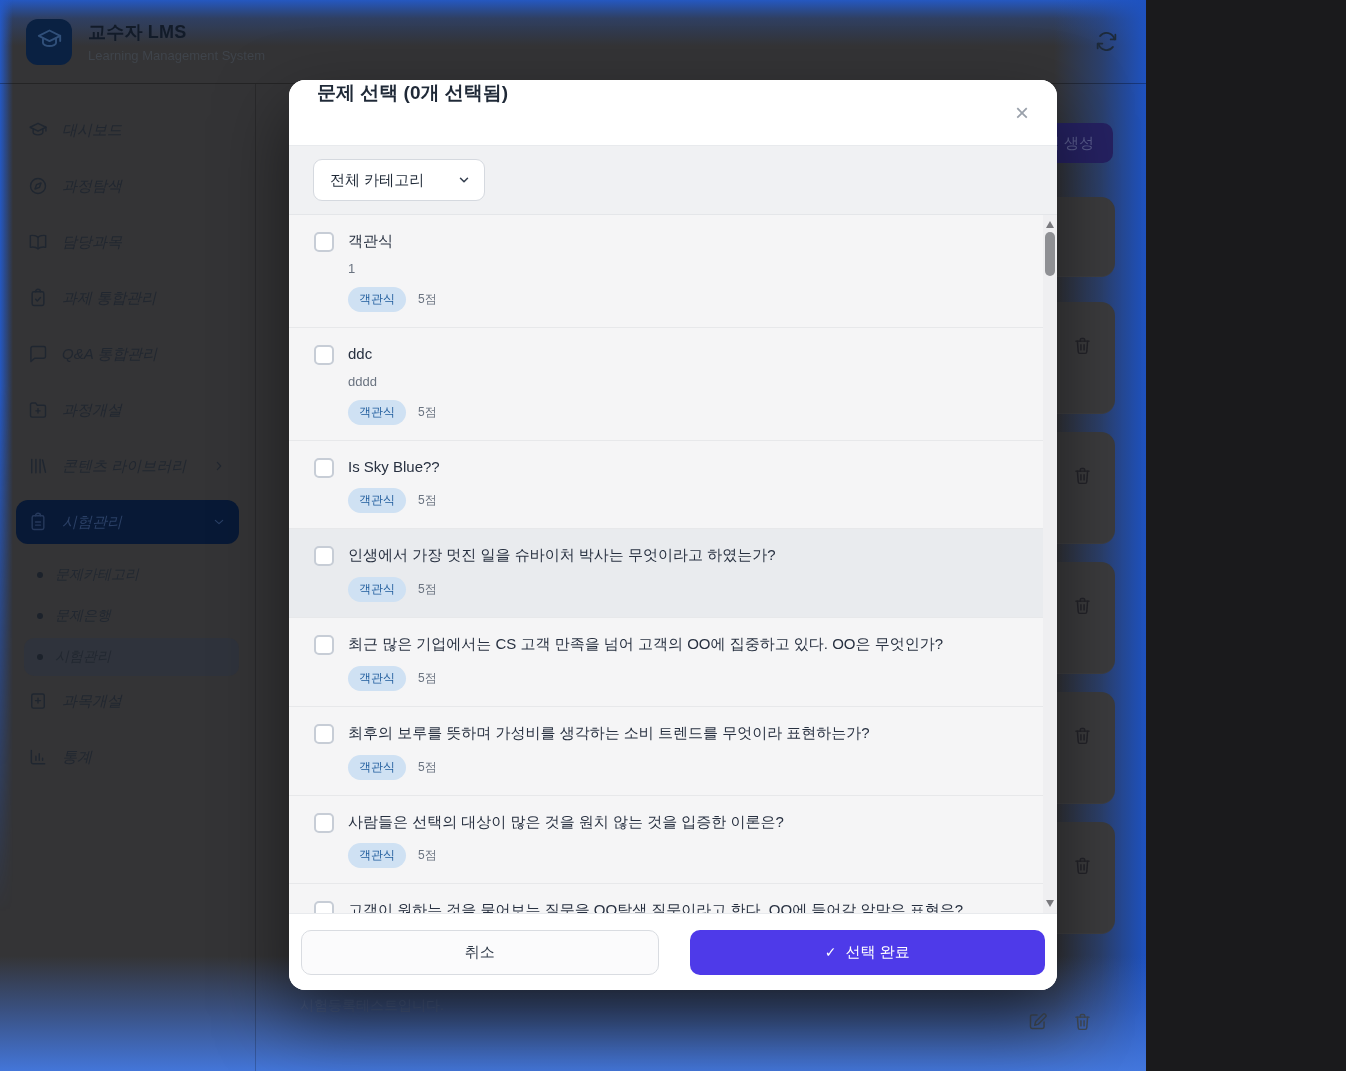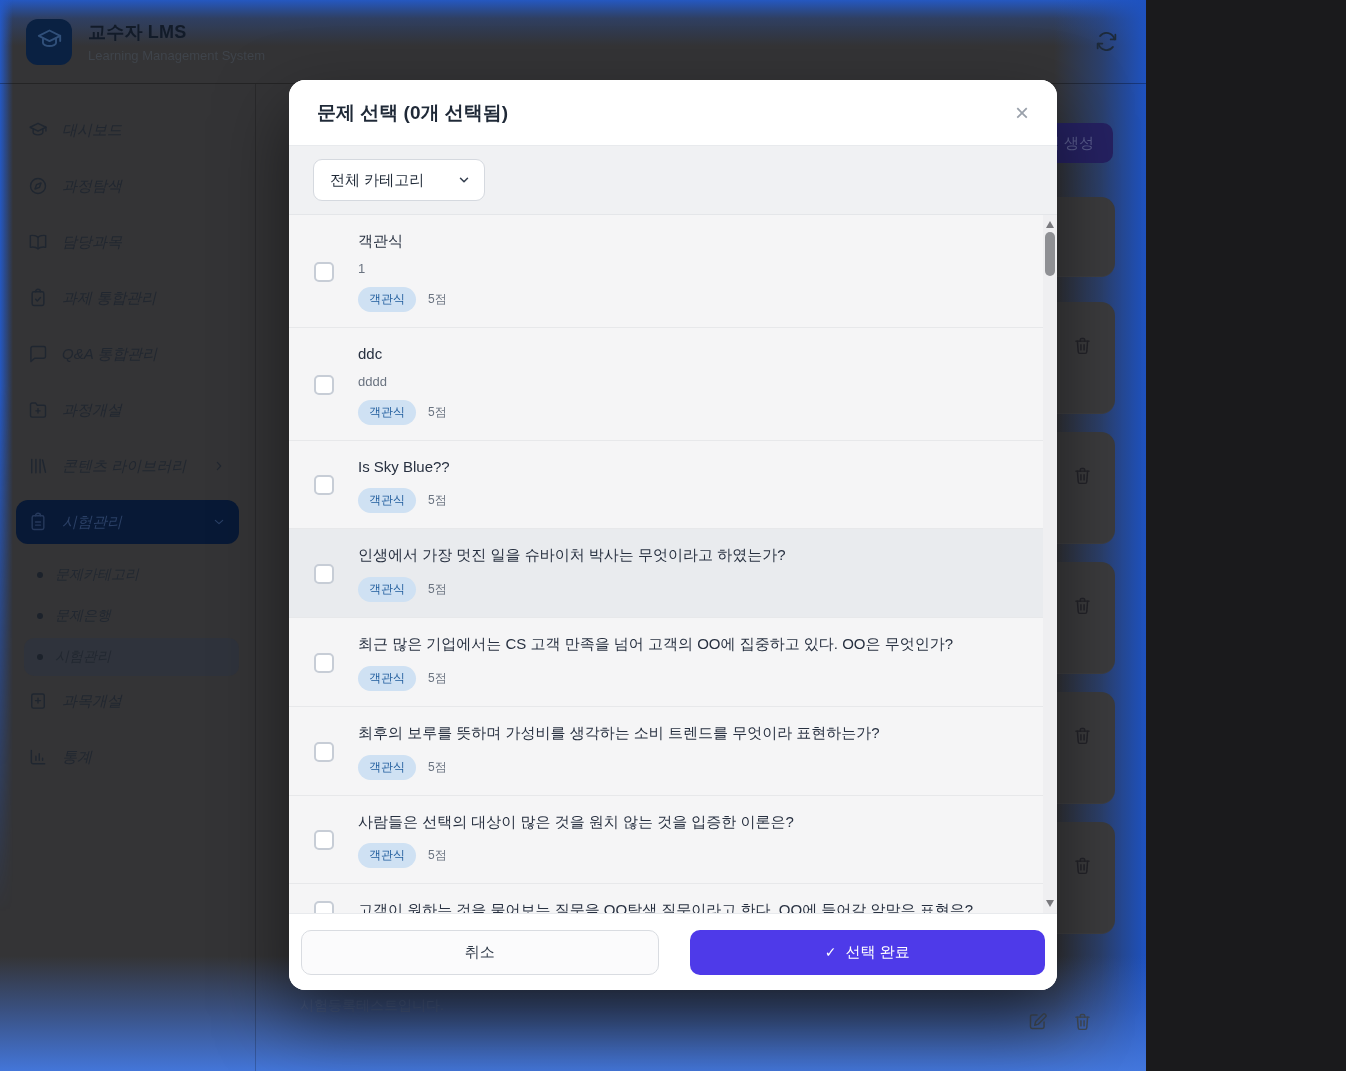--- a/index.html
+++ b/index.html
@@ -56,34 +56,34 @@
   .card-icons .ico{ width:21px; height:21px; display:flex; cursor:pointer; }
   .bottom-card{ position:absolute; left:44px; right:31px; top:901px; height:170px; background:transparent; }
   .bottom-title{ padding-top:21px; font-size:17px; font-weight:700; color:#0d1420; }
   .bottom-sub{ margin-top:12px; font-size:14px; color:#46587e; }
   .bottom-card .card-icons{ top:26px; color:#3e4753; }
 
   
   .modal{ position:absolute; z-index:10; left:289px; top:80px; width:768px; height:910px;
     background:#fff; border-radius:16px; box-shadow:0 30px 70px rgba(0,0,0,.5);
     display:flex; flex-direction:column; overflow:hidden; }
-  .m-header{ flex:none; height:66px; display:flex; align-items:center; padding:0 28px;
+  .m-header{ flex:none; height:66px; display:flex; padding:0 28px;
     border-bottom:1px solid #e8eaed; background:#fff; }
   .m-title{ font-size:19px; font-weight:700; color:#1f2937; }
   .m-close{ margin-left:auto; font-size:24px; line-height:1; color:#9aa1ab; cursor:pointer;
     background:none; border:none; font-family:inherit; }
   .m-filter{ flex:none; height:69px; background:#f0f1f3; border-bottom:1px solid #e4e6e9;
     display:flex; align-items:center; padding:0 24px; }
   .select-box{ width:172px; height:42px; background:#fff; border:1px solid #d5d9df; border-radius:9px;
     display:flex; align-items:center; justify-content:space-between; padding:0 13px 0 16px;
     font-size:15px; color:#1f2937; cursor:pointer; }
   .select-box .chev{ width:14px; height:14px; display:flex; color:#374151; }
   .m-list{ flex:1; position:relative; background:#f5f5f6; overflow:hidden; }
   .list-inner{ position:absolute; top:0; left:0; right:14px; bottom:0; overflow:hidden; }
-  .q-row{ display:flex; gap:24px; padding:15px 20px 15px 25px; border-bottom:1px solid #e7e8ea; cursor:pointer;align-items:center; }
+  .q-row{ display:flex; gap:14px; padding:15px 20px 15px 25px; border-bottom:1px solid #e7e8ea; cursor:pointer; }
   .q-row.hl{ background:#e9ebee; }
   .q-check{ flex:none; width:20px; height:20px; margin-top:2px; background:#fff;
     border:2px solid #c7cdd6; border-radius:5px; }
   .q-body{ min-width:0; }
   .q-title{ font-size:15px; font-weight:500; color:#273040; line-height:1.45; }
   .q-sub{ margin-top:9px; font-size:13px; color:#6a7380; }
   .q-meta{ margin-top:11px; display:flex; align-items:center; gap:12px; }
   .q-badge{ background:#cfe1f3; color:#1e5b9c; font-size:12px; padding:4px 11px; border-radius:999px; }
   .q-points{ font-size:12px; color:#6a7380; }
   .scrollbar{ position:absolute; top:0; right:0; bottom:0; width:14px; background:#efeff1; }

